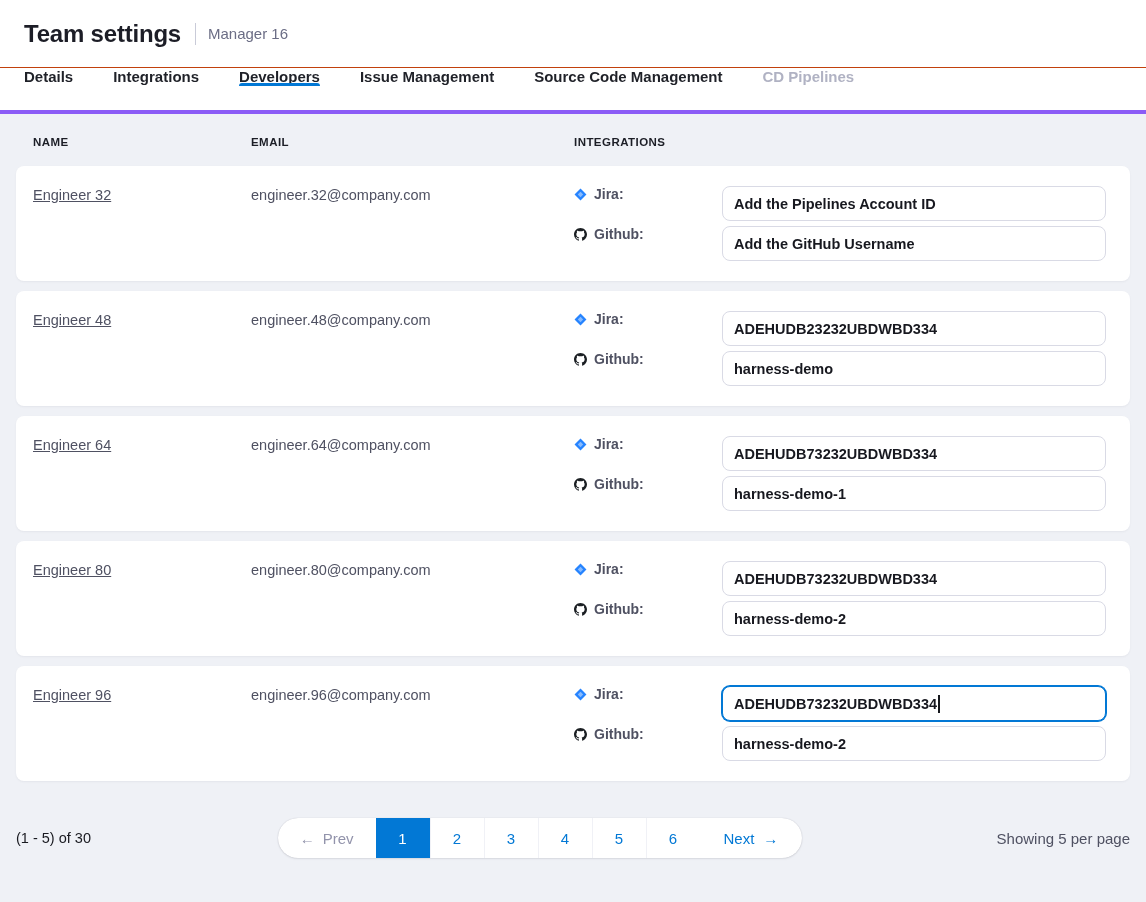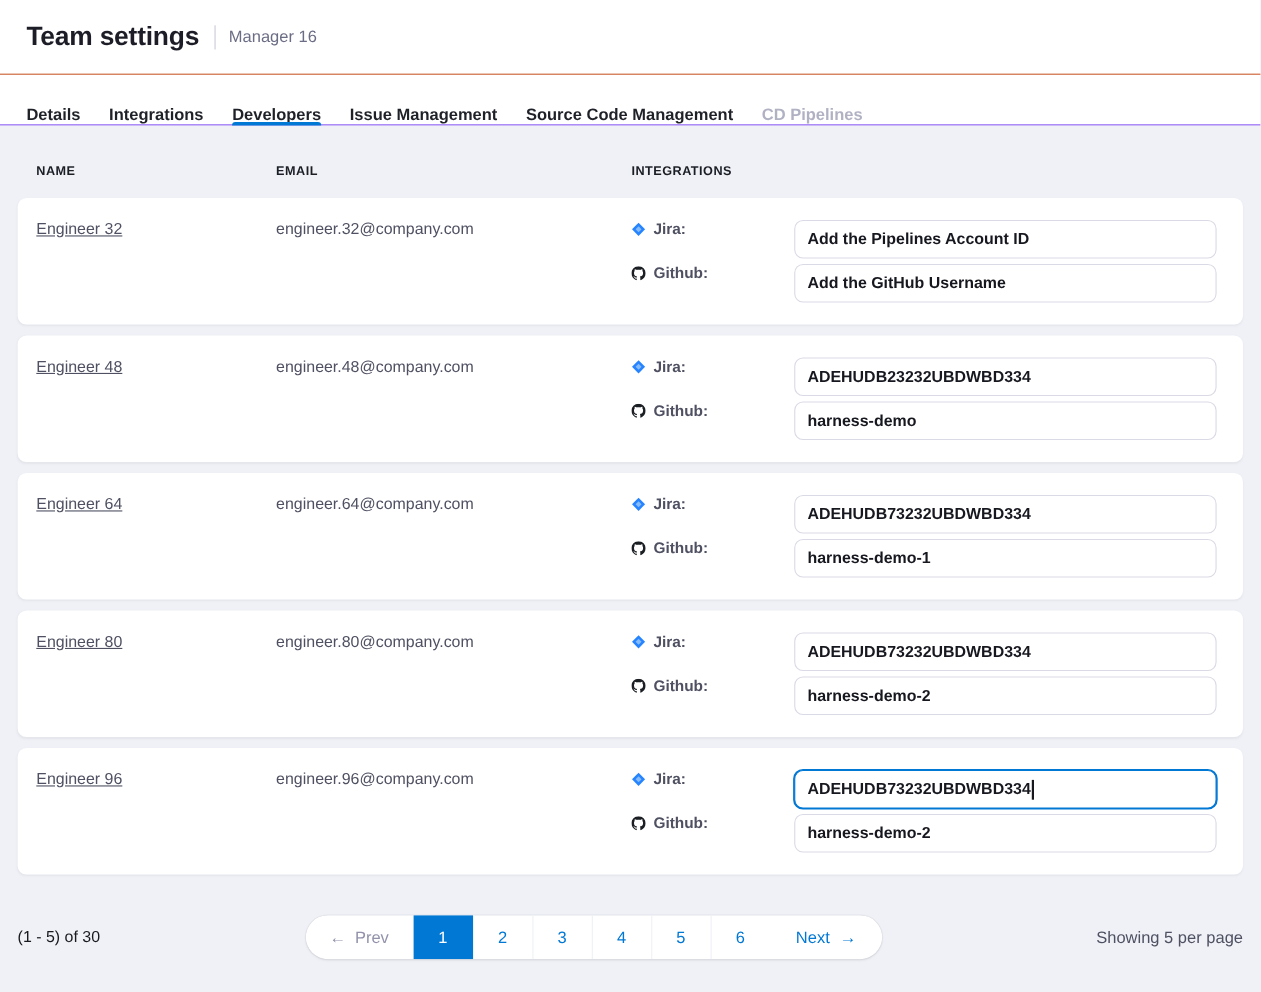--- a/index.html
+++ b/index.html
@@ -20,37 +20,37 @@
     border-bottom:1px solid #c2410c;
   }
   .header h1 { font-size:24px; font-weight:bold; color:#1c1d26; letter-spacing:-0.2px; }
   .title-divider { width:1px; height:22px; background:#c9cbd8; margin:0 12px 0 14px; display:inline-block; }
   .subtitle { font-size:15px; color:#6b6d85; }
   
   .tabbar {
     background:#fff;
     height:46px;
     display:flex;
-    align-items:flex-end;
-    gap:26px;
+    align-items:flex-start;
+    gap:40px;
     padding:0 24px;
-    border-bottom:1px solid #8b5cf6;
+    border-bottom:4px solid #8b5cf6;
   }
   .tab {
     display:flex; align-items:center;
     font-size:15px; font-weight:600; color:#1f2128;
     position:relative; cursor:pointer; white-space:nowrap;
   }
   .tab.active::after {
     content:""; position:absolute; left:0; right:0; bottom:-1px;
     height:3px; background:#0278d5; border-radius:3px 3px 0 0;
   }
   .tab.disabled { color:#b0b2c3; cursor:default; }
   
-  .content { padding:16px 16px 0 16px; }
+  .content { padding:2px 16px 0 16px; }
   .thead {
     display:flex;
     padding:20px 24px 18px 17px;
     font-size:11.5px; font-weight:bold; letter-spacing:0.45px; color:#1c1e26;
   }
   .thead .col-name { width:218px; }
   .thead .col-email { width:323px; }
   .thead .col-int { flex:1; }
   .card {
     background:#fff;

